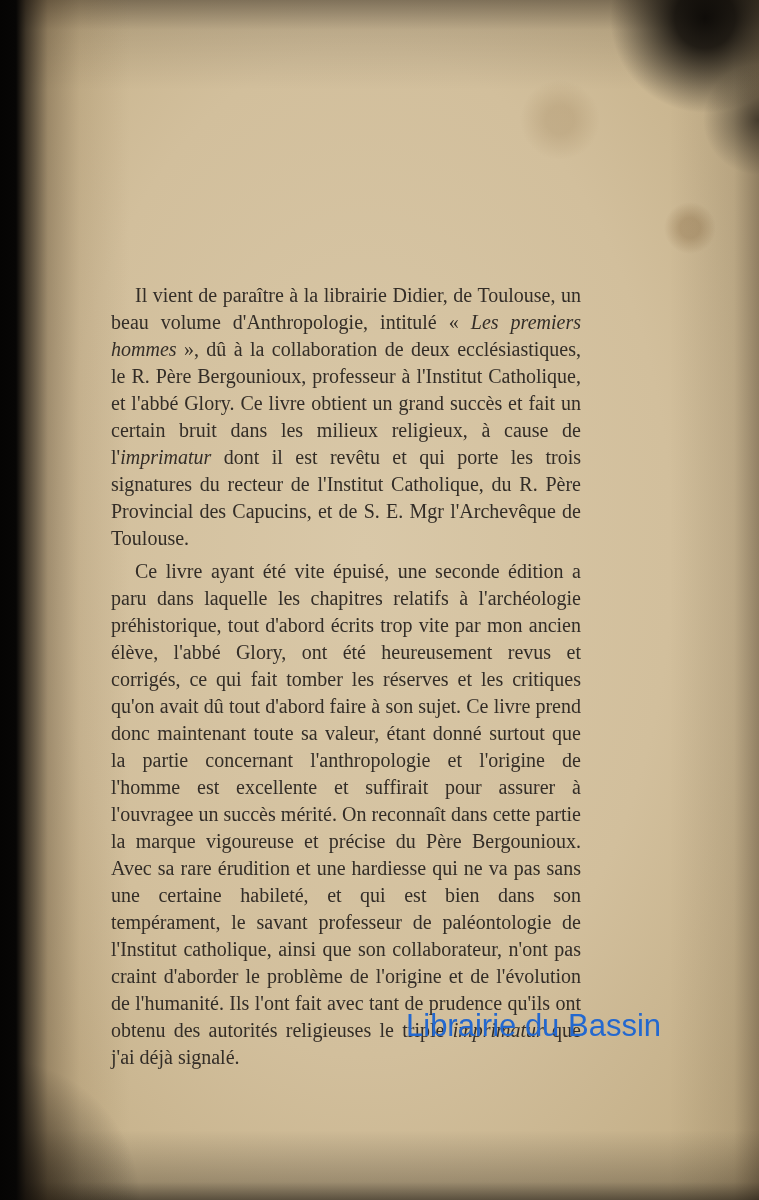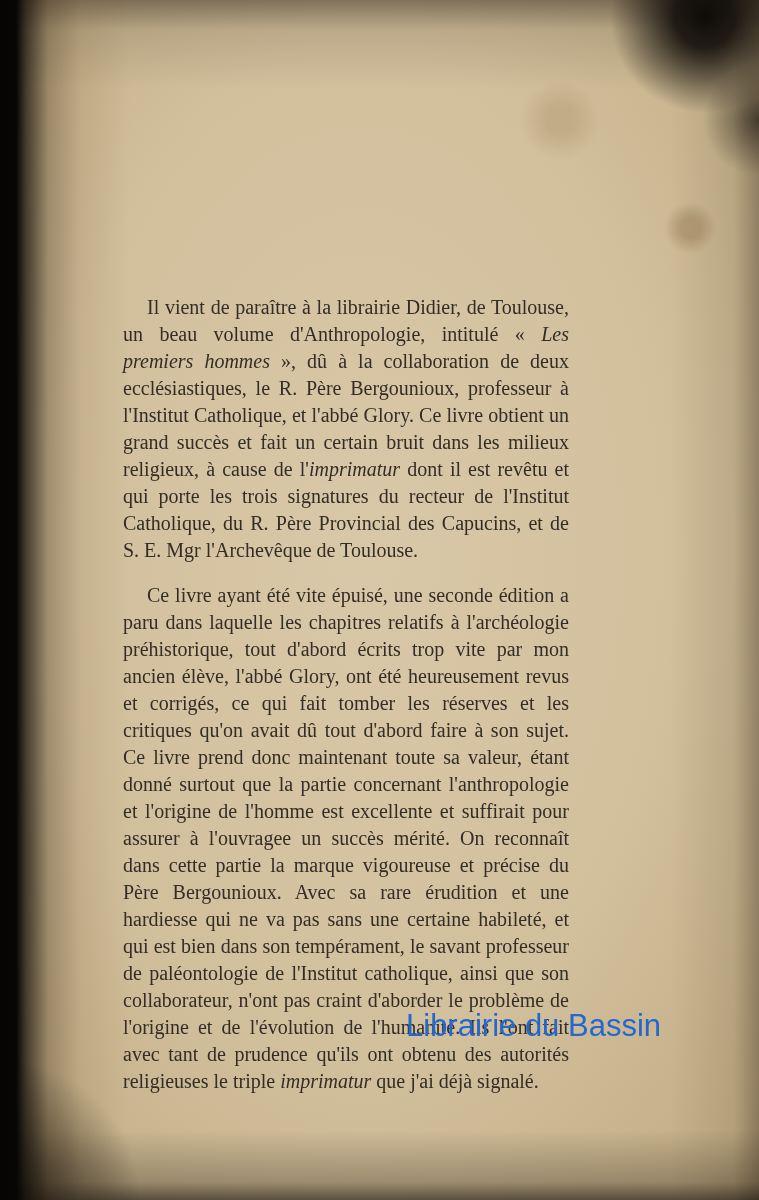--- a/index.html
+++ b/index.html
@@ -30,21 +30,21 @@
     position: absolute;
     left: 105px;
     top: 276px;
     width: 482px;
     color: #332d27;
     font-size: 20px;
     line-height: 27px;
     text-align: justify;
   }
   .page-text p {
-    margin: 18px;
+    margin: 6px;
     text-indent: 24px;
   }
   .page-text em {
     font-style: italic;
   }
   .watermark {
     position: absolute;
     left: 406px;
     top: 1008px;
     font-family: "Liberation Sans", sans-serif;

